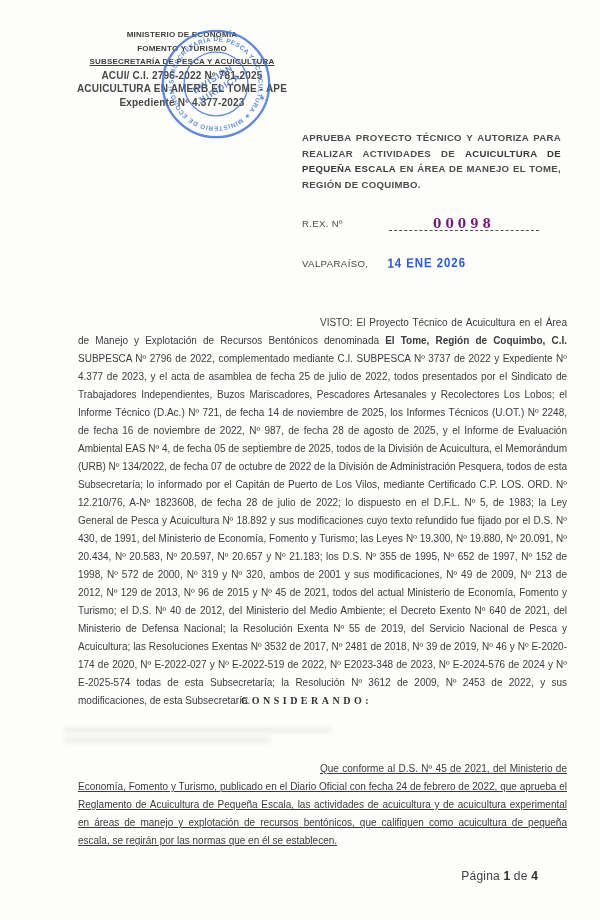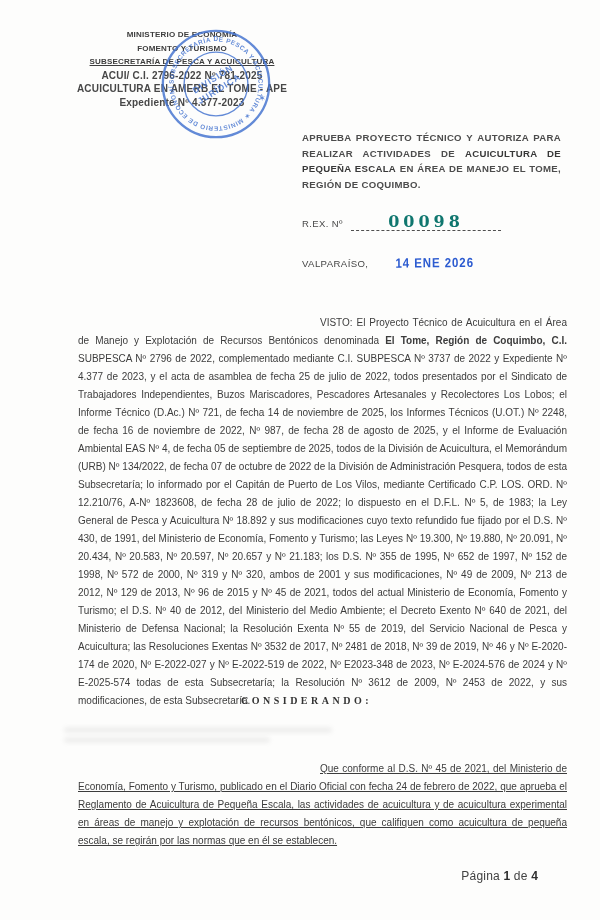--- a/index.html
+++ b/index.html
@@ -28,36 +28,36 @@
   
   .title{
     position:absolute;left:302px;top:130px;width:259px;
     font-size:9.6px;line-height:15.6px;text-align:justify;
     color:#4c4c4c;letter-spacing:.3px;font-weight:700;
   }
   .title b{color:#383838;}
   
   .rex{
     position:absolute;left:302px;top:206px;
-    display:flex;align-items:flex-end;
+    display:flex;align-items:flex-end;gap:38px;
   }
   .rex-label{font-size:9.5px;color:#4a4a4a;letter-spacing:.4px;padding-bottom:2px;}
   .rex-wrap{
     position:relative;width:150px;height:24px;margin-left:8px;
     border-bottom:1.6px dashed #4f4f4f;
   }
   .rex-num{
     position:absolute;left:50%;bottom:-1px;transform:translateX(-50%);
     font-family:"DejaVu Serif", serif;font-weight:700;
-    font-size:16px;letter-spacing:4px;color:#0f766e;white-space:nowrap;
+    font-size:12px;letter-spacing:4px;color:#701a75;white-space:nowrap;
   }
   
   .dateline{
     position:absolute;left:302px;top:256px;
-    display:flex;align-items:center;gap:24px;
+    display:flex;align-items:center;gap:16px;
   }
   .city{font-size:9.6px;color:#454545;letter-spacing:.4px;}
   .datestamp{
     font-size:12.5px;font-weight:700;letter-spacing:1px;
     color:#2c5bd0;transform:scale(.92,1.06) rotate(-.5deg);
     white-space:nowrap;
   }
   
   .body{
     position:absolute;left:62px;width:489px;

